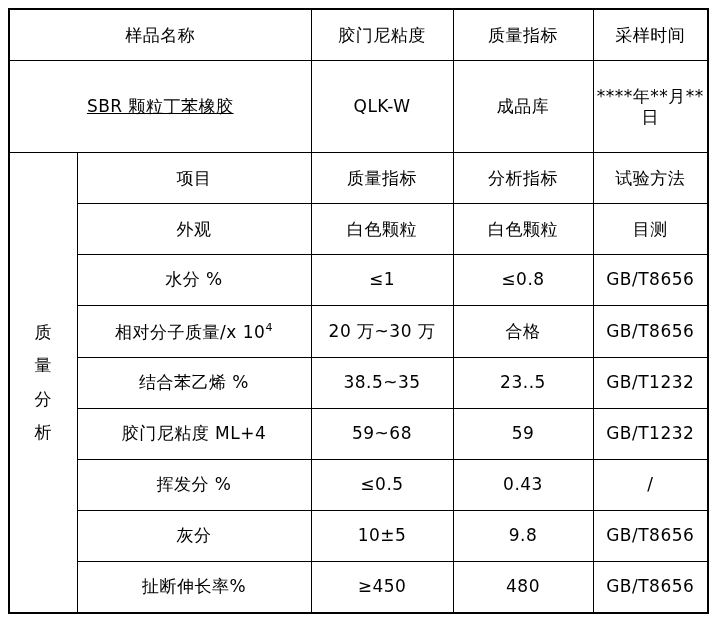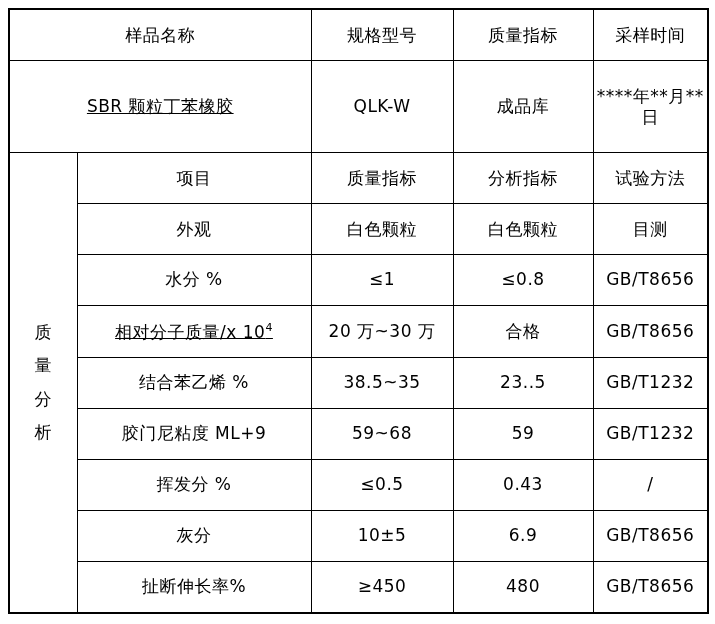--- a/index.html
+++ b/index.html
@@ -64,39 +64,38 @@
   }
   .small-sup {
     font-size: 17px;
   }
   sup {
     font-size: 11px;
     vertical-align: super;
   }
   .tight {
     letter-spacing: 0px;
-    text-decoration: underline;
   }
 </style>
 </head>
 <body>
 
 <div class="sheet">
   <table class="report">
     <colgroup>
       <col class="c0">
         <col class="c1">
         <col class="c2">
         <col class="c3">
         <col class="c4">
     </colgroup>
     <tbody>
       <tr>
         <td class="hdr" colspan="2">样品名称</td>
-        <td class="hdr">规格型号</td>
+        <td class="hdr">胶门尼粘度</td>
         <td class="hdr">质量指标</td>
         <td class="hdr">采样时间</td>
       </tr>
       <tr>
         <td class="sample-name" colspan="2">SBR 颗粒丁苯橡胶</td>
         <td>QLK-W</td>
         <td>成品库</td>
         <td>****年**月**日</td>
       </tr>
 
@@ -135,37 +134,37 @@
       </tr>
 
       <tr>
         <td>结合苯乙烯 %</td>
         <td>38.5~35</td>
         <td>23..5</td>
         <td>GB/T1232</td>
       </tr>
 
       <tr>
-        <td>胶门尼粘度 ML+9</td>
+        <td>胶门尼粘度 ML+4</td>
         <td>59~68</td>
         <td>59</td>
         <td>GB/T1232</td>
       </tr>
 
       <tr>
         <td>挥发分 %</td>
         <td>≤0.5</td>
         <td>0.43</td>
         <td>/</td>
       </tr>
 
       <tr>
         <td>灰分</td>
         <td>10±5</td>
-        <td>6.9</td>
+        <td>9.8</td>
         <td>GB/T8656</td>
       </tr>
 
       <tr>
         <td>扯断伸长率%</td>
         <td>≥450</td>
         <td>480</td>
         <td>GB/T8656</td>
       </tr>
     </tbody>

